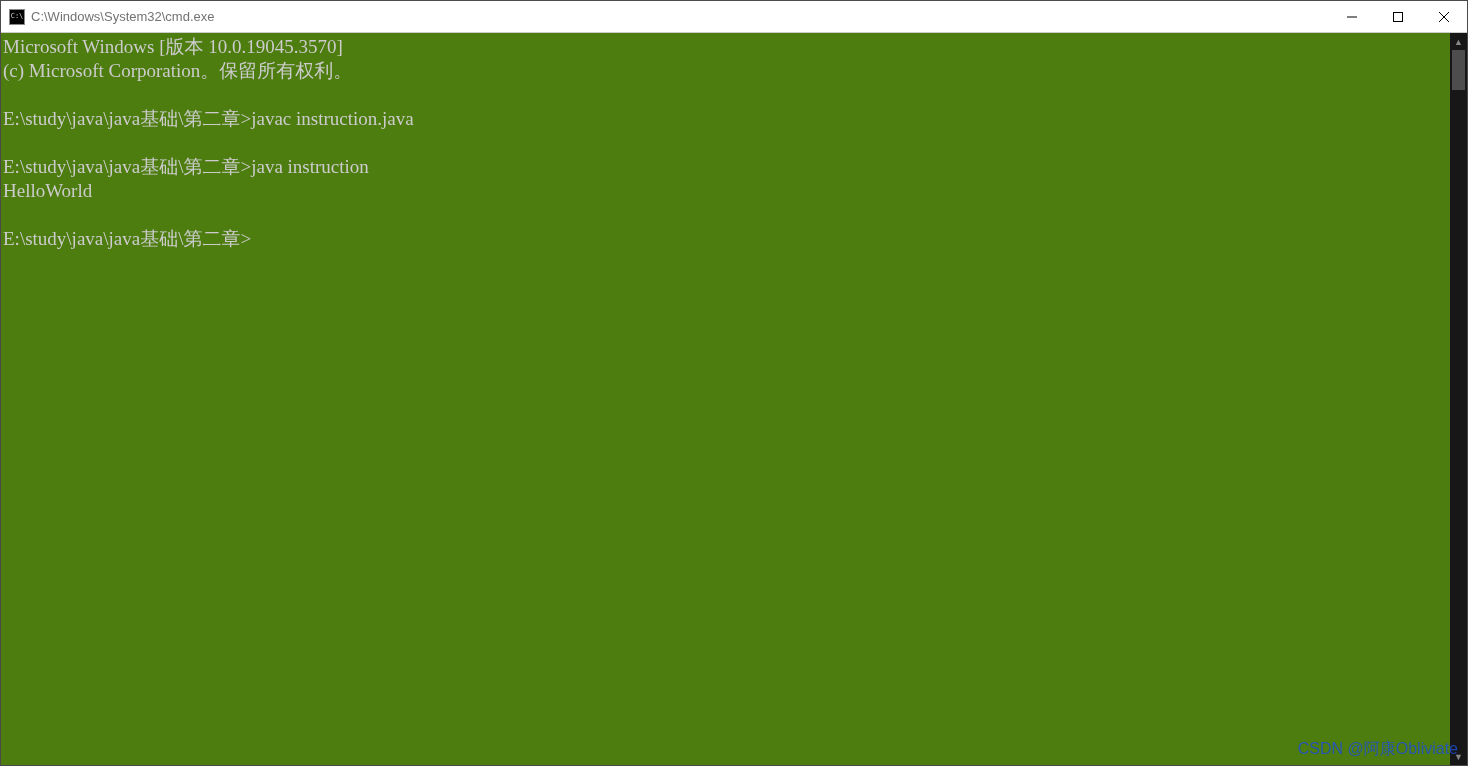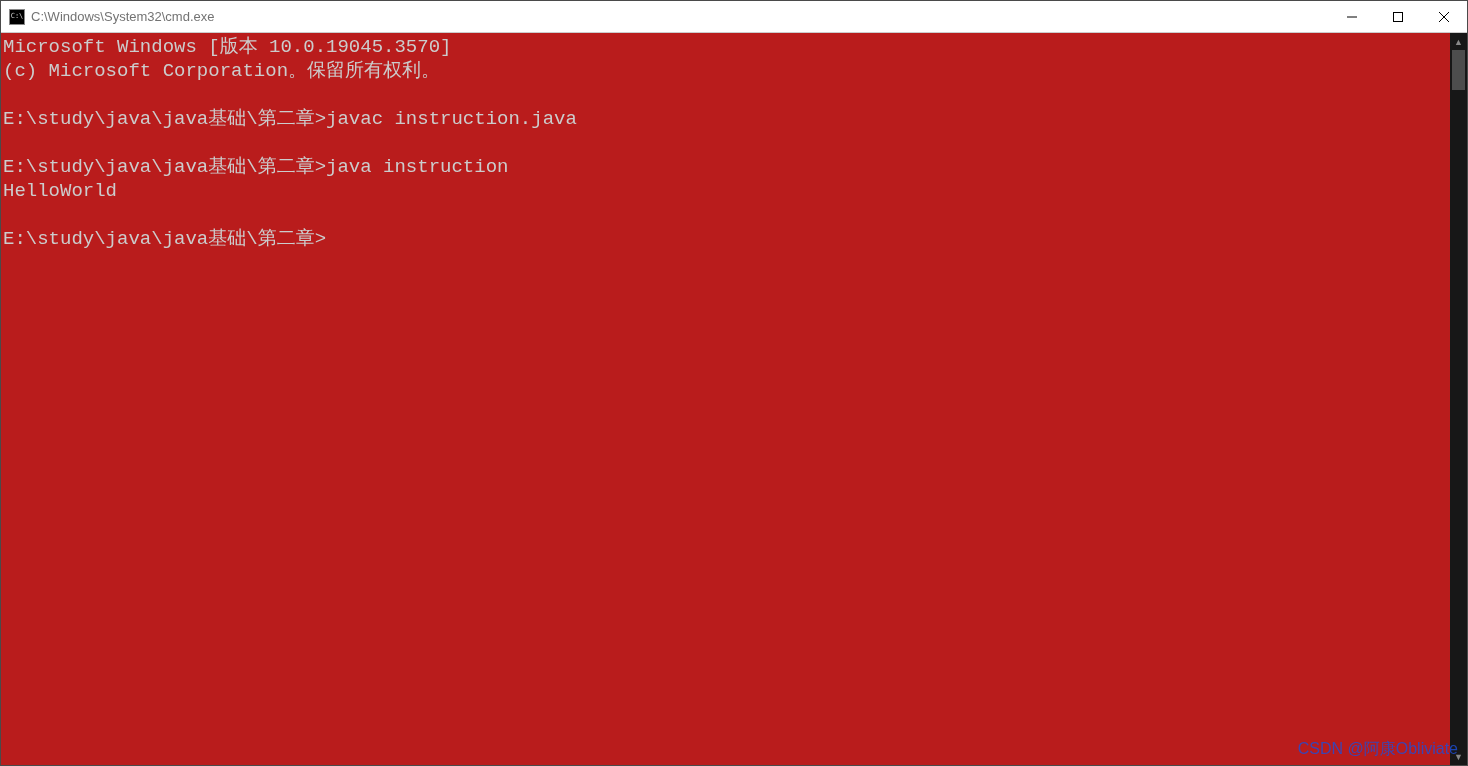--- a/index.html
+++ b/index.html
@@ -58,23 +58,23 @@
     color: #000;
   }
   .content-wrap {
     flex: 1;
     display: flex;
     background: #0c0c0c;
     position: relative;
   }
   .terminal {
     flex: 1;
-    background: #b91c1c;
+    background: #4d7c0f;
     color: #cccccc;
-    font-family: Liberation Mono, monospace;
+    font-family: Liberation Serif, serif;
     font-size: 19px;
     line-height: 24px;
     padding: 2px 0 0 2px;
     white-space: pre;
     overflow: hidden;
   }
   .scrollbar {
     width: 17px;
     background: #171717;
     position: relative;

